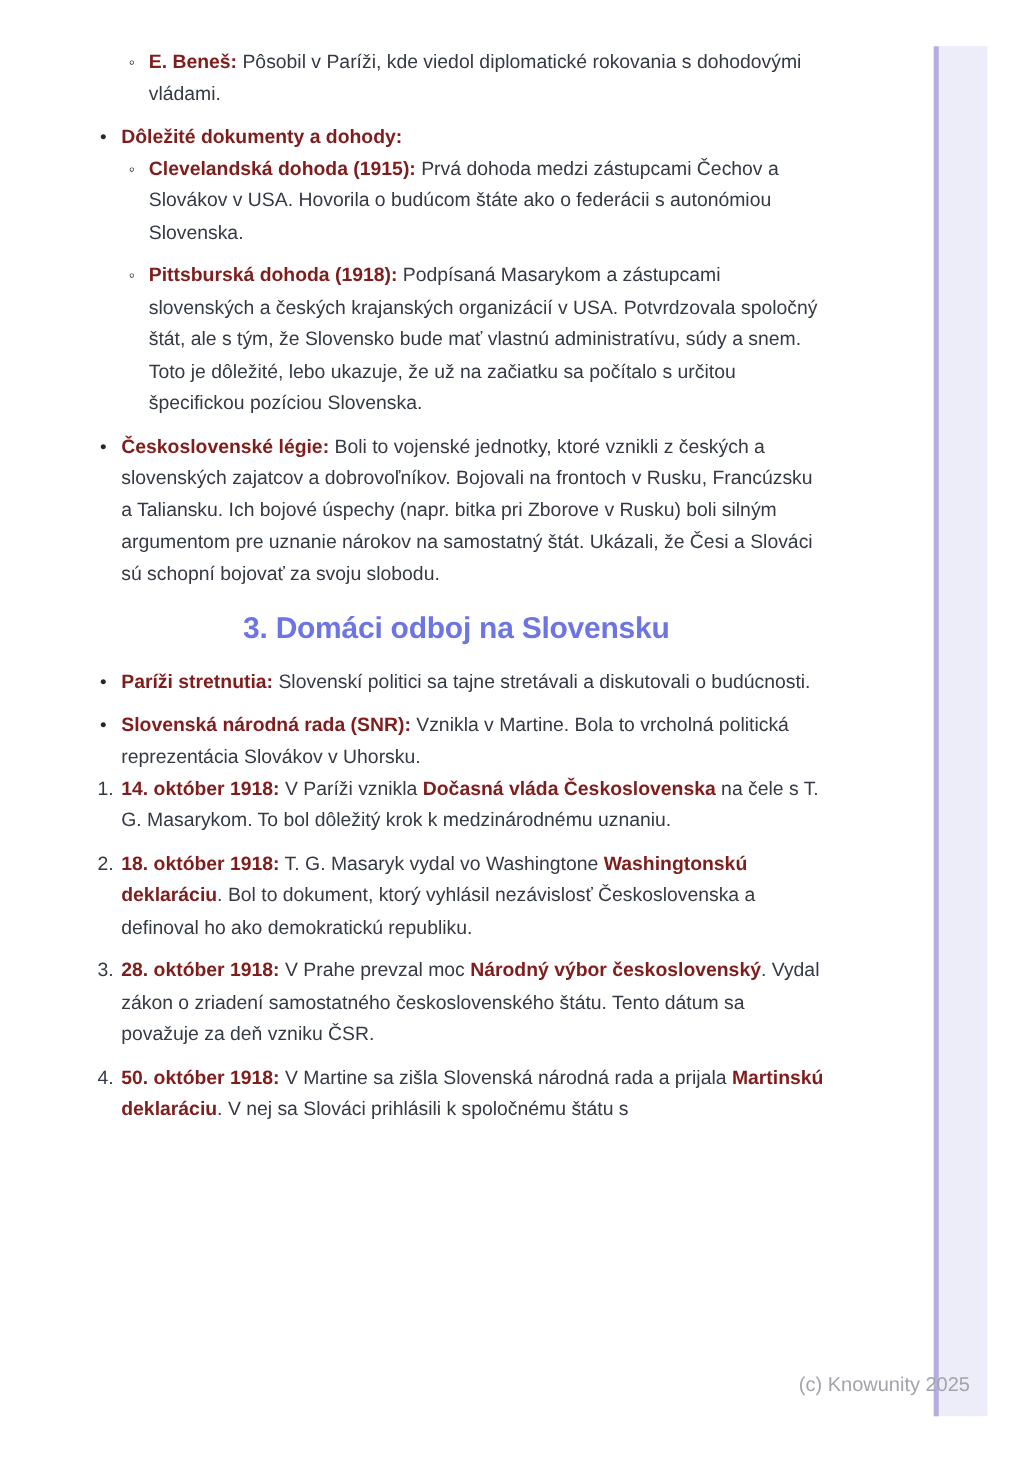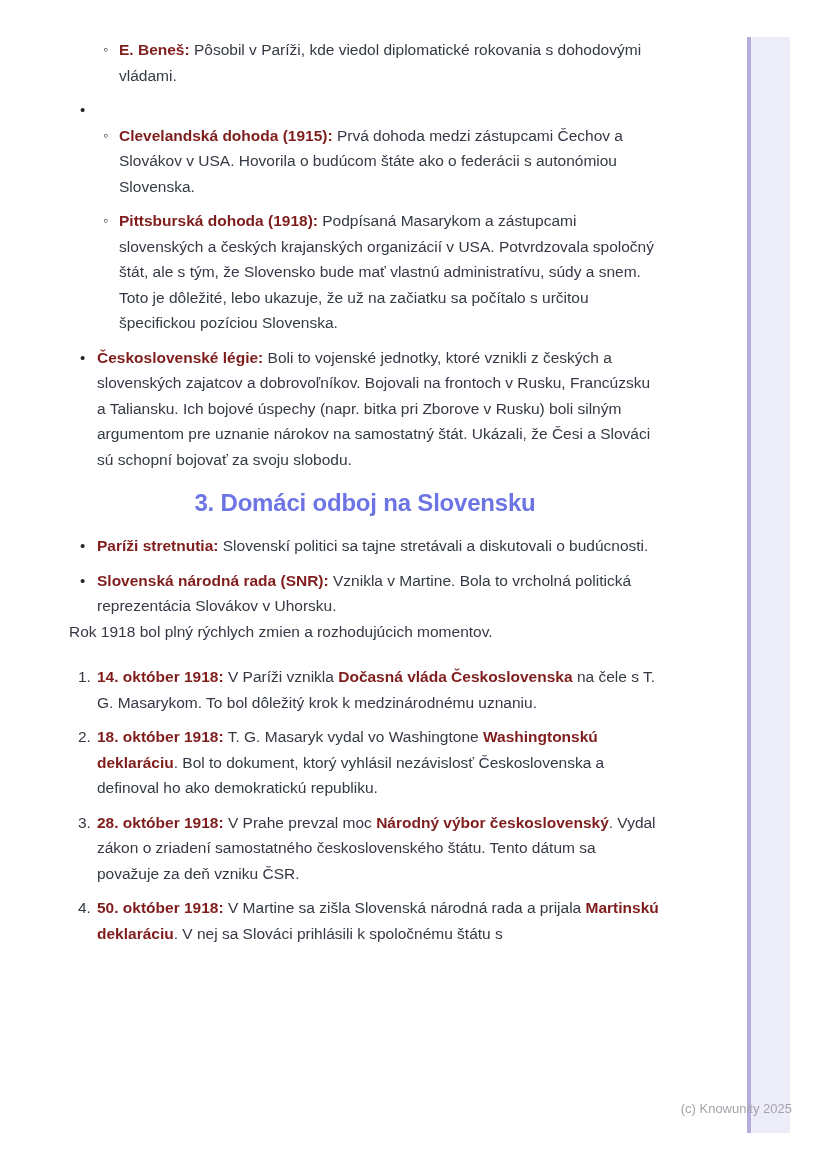--- a/index.html
+++ b/index.html
@@ -52,41 +52,42 @@
     letter-spacing: -0.2px;
     color: var(--accent, #6d74e3);
   }
   h2.s3 { margin: 15px 0 14px 0; text-align: center; }
   h2.s4 { margin: 16px 0 14px 0; }
   p.lead { margin: 0 0 20px 0; }
   .list-block { margin: 0 0 0 0; }
   .footer {
     position: absolute;
     top: 1101px;
-    right: 36px;
-    font-size: 13px;
+    right: 52px;
+    font-size: 16px;
     line-height: 16px;
     color: #a3a4ab;
     z-index: 2;
   }
 </style>
 </head>
 <body>
 
 <div class="stripe"></div>
 
 <div class="content">
 
   <div class="li l2 after-benes">
     <span class="marker">◦</span>
     <div class="txt"><b>E. Beneš:</b><span> Pôsobil v Paríži, kde viedol diplomatické rokovania s dohodovými vládami.</span></div>
   </div>
 
   <div class="li l1 tight">
     <span class="marker">•</span>
+    <div class="txt"><b>Dôležité dokumenty a dohody:</b></div>
   </div>
 
   <div class="list-block">
     <div class="li l2">
       <span class="marker">◦</span>
       <div class="txt"><b>Clevelandská dohoda (1915):</b><span> Prvá dohoda medzi zástupcami Čechov a Slovákov v USA. Hovorila o budúcom štáte ako o federácii s autonómiou Slovenska.</span></div>
     </div>
     <div class="li l2">
       <span class="marker">◦</span>
       <div class="txt"><b>Pittsburská dohoda (1918):</b><span> Podpísaná Masarykom a zástupcami slovenských a českých krajanských organizácií v USA. Potvrdzovala spoločný štát, ale s tým, že Slovensko bude mať vlastnú administratívu, súdy a snem. Toto je dôležité, lebo ukazuje, že už na začiatku sa počítalo s určitou špecifickou pozíciou Slovenska.</span></div>
@@ -104,21 +105,20 @@
     <div class="li l1">
       <span class="marker">•</span>
       <div class="txt"><b>Paríži stretnutia:</b><span> Slovenskí politici sa tajne stretávali a diskutovali o budúcnosti.</span></div>
     </div>
     <div class="li l1 tight">
       <span class="marker">•</span>
       <div class="txt"><b>Slovenská národná rada (SNR):</b><span> Vznikla v Martine. Bola to vrcholná politická reprezentácia Slovákov v Uhorsku.</span></div>
     </div>
   </div>
 
-  <p class="lead">Rok 1918 bol plný rýchlych zmien a rozhodujúcich momentov.</p>
 
   <div class="list-block">
     <div class="li num">
       <span class="marker">1.</span>
       <div class="num-txt"><b>14. október 1918:</b><span> V Paríži vznikla </span><b>Dočasná vláda Československa</b><span> na čele s T. G. Masarykom. To bol dôležitý krok k medzinárodnému uznaniu.</span></div>
     </div>
     <div class="li num">
       <span class="marker">2.</span>
       <div class="num-txt"><b>18. október 1918:</b><span> T. G. Masaryk vydal vo Washingtone </span><b>Washingtonskú deklaráciu</b><span>. Bol to dokument, ktorý vyhlásil nezávislosť Československa a definoval ho ako demokratickú republiku.</span></div>
     </div>

